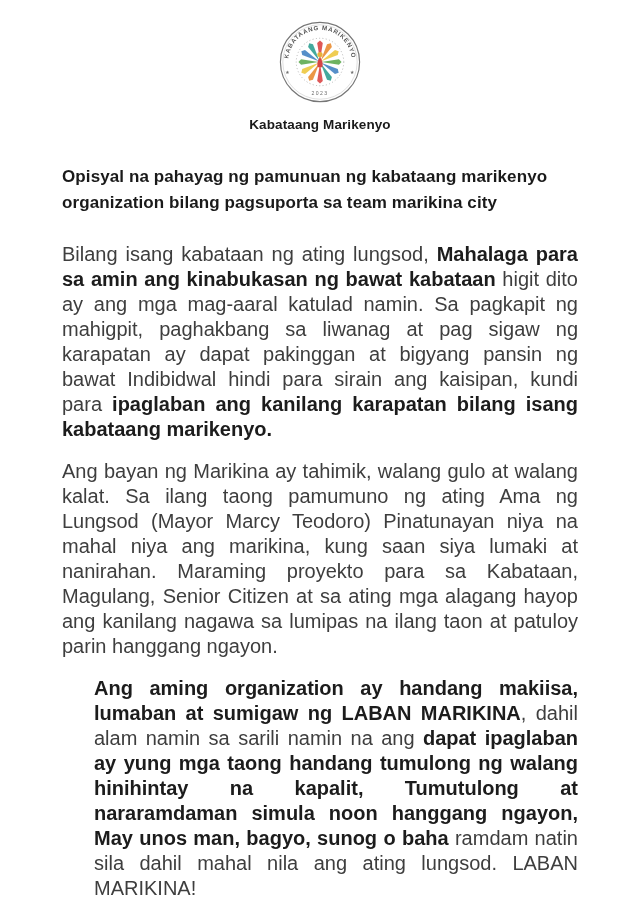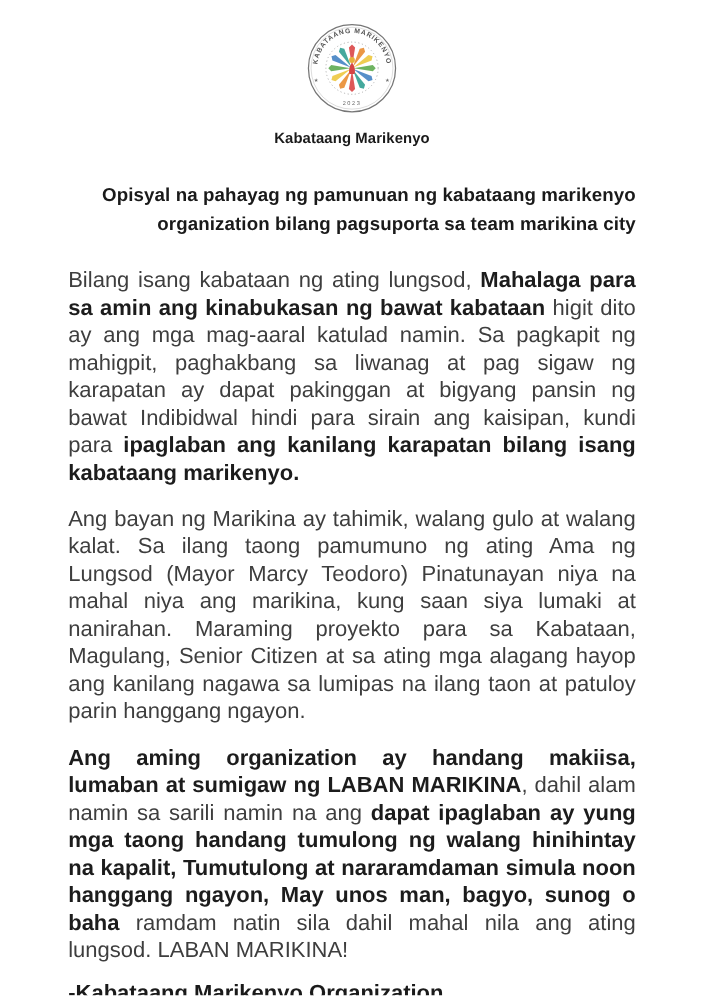--- a/index.html
+++ b/index.html
@@ -34,33 +34,33 @@
     margin-top: 6px;
     font-size: 13.5px; font-weight: bold; line-height: 17px;
     color: var(--title-color, #161616);
     letter-spacing: 0.1px;
   }
 
   .title {
     margin: 31px auto 0 auto;
     max-width: 520px;
     font-size: 17px; line-height: 26px; font-weight: bold;
-    text-align: right;
+    text-align: left;
     color: var(--title-color, #1a1a1a);
     letter-spacing: 0.1px;
   }
 
   .body { margin-top: 26px; color: var(--text-color, #3e3e3e); }
 
   .para {
     font-size: 20px; line-height: 25px;
     text-align: justify;
     margin-bottom: 17px;
   }
-  .para:last-child { margin-bottom: 0; }
+  .para:last-child { margin-bottom: 0; margin-left: 32px; }
 
   .run.bold { font-weight: bold; color: var(--bold-color, #1c1c1c); }
 
   .signature {
     margin-top: 14px;
     font-size: 20px; line-height: 25px; font-weight: bold;
     color: var(--title-color, #1a1a1a);
   }
 </style>
 </head>

